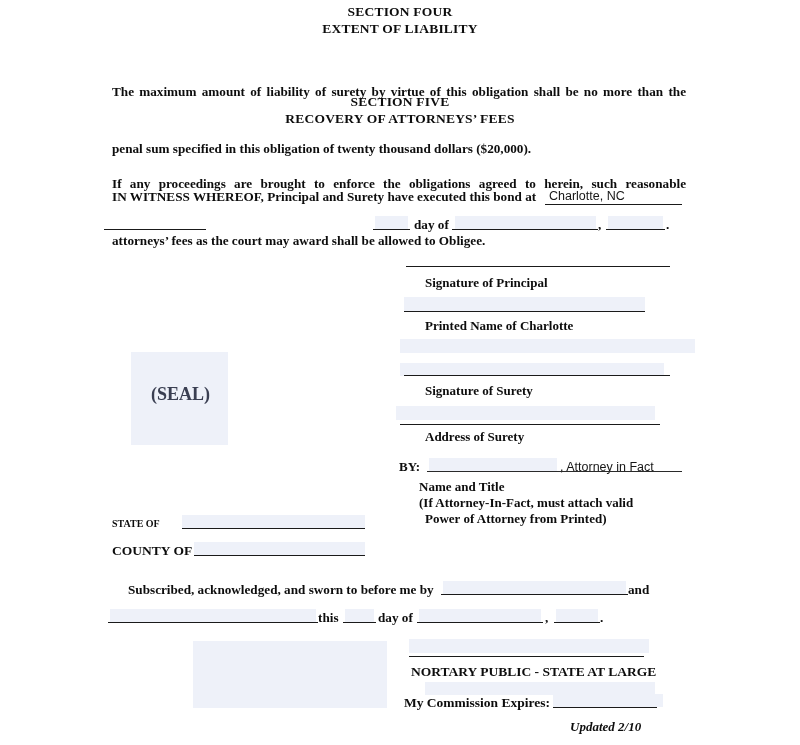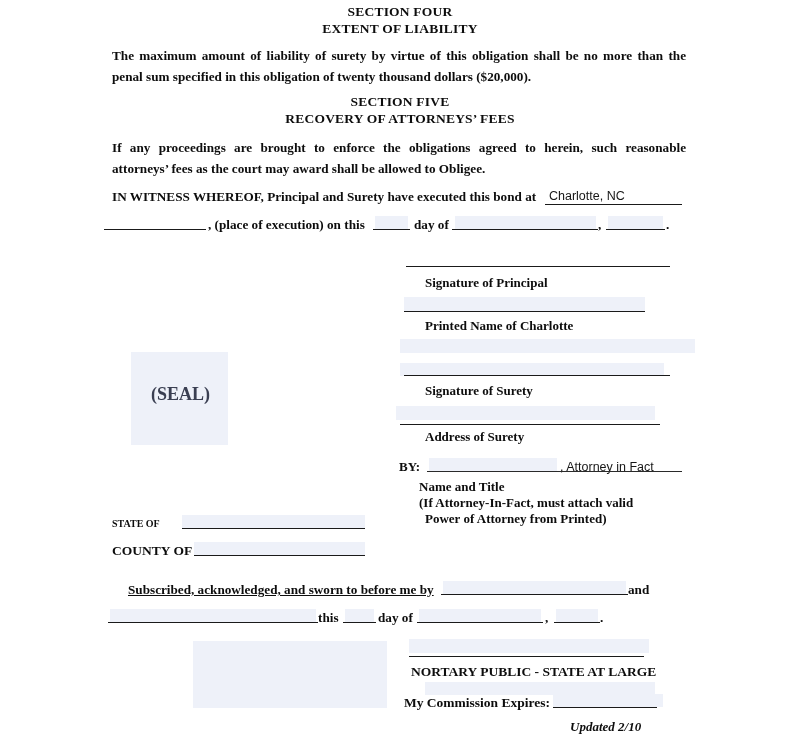--- a/index.html
+++ b/index.html
@@ -37,21 +37,21 @@
 
   
   .para {
     position: absolute;
     font-weight: bold;
     font-size: 13.2px;
     line-height: 21px;
     text-align: justify;
     text-justify: inter-word;
   }
-  .para > span { display: block; }
+  .para > span { display: block; margin-top: 36px; }
   .para .j {
     text-align: justify;
     text-align-last: justify;
   }
 
   
   .run {
     position: absolute;
     font-weight: bold;
     font-size: 13.2px;
@@ -135,21 +135,20 @@
   <div class="para" style="left:112px; top:137px; width:574px;">
     <span class="j">If any proceedings are brought to enforce the obligations agreed to herein, such reasonable</span>
     <span>attorneys’ fees as the court may award shall be allowed to Obligee.</span>
   </div>
 
   <div class="run" style="left:112px; top:188px;">IN WITNESS WHEREOF, Principal and Surety have executed this bond at</div>
   <div class="typed" style="left:549px; top:189px;">Charlotte, NC</div>
   <div class="rule" style="left:545px; top:204px; width:137px;"></div>
 
   <div class="rule" style="left:104px; top:229px; width:102px;"></div>
-  <div class="run" style="left:208px; top:216px;">, (place of execution) on this</div>
   <div class="field" style="left:375px; top:216px; width:33px; height:13px;"></div>
   <div class="rule" style="left:373px; top:229px; width:37px;"></div>
   <div class="run" style="left:414px; top:216px;">day of</div>
   <div class="field" style="left:455px; top:216px; width:141px; height:13px;"></div>
   <div class="rule" style="left:452px; top:229px; width:146px;"></div>
   <div class="run" style="left:598px; top:216px;">,</div>
   <div class="field" style="left:608px; top:216px; width:55px; height:13px;"></div>
   <div class="rule" style="left:606px; top:229px; width:59px;"></div>
   <div class="run" style="left:666px; top:216px;">.</div>
 
@@ -183,21 +182,21 @@
   <div class="seal-text" style="left:151px; top:384px;">(SEAL)</div>
 
   <div class="lbl" style="left:112px; top:516px; font-size:10px;">STATE OF</div>
   <div class="field" style="left:182px; top:515px; width:183px; height:13px;"></div>
   <div class="rule" style="left:182px; top:528px; width:183px;"></div>
 
   <div class="lbl" style="left:112px; top:543px; font-size:13.5px;">COUNTY OF</div>
   <div class="field" style="left:194px; top:542px; width:171px; height:13px;"></div>
   <div class="rule" style="left:194px; top:555px; width:171px;"></div>
 
-  <div class="run" style="left:128px; top:581px;text-decoration:underline;">Subscribed, acknowledged, and sworn to before me by</div>
+  <div class="run" style="left:128px; top:581px;">Subscribed, acknowledged, and sworn to before me by</div>
   <div class="field" style="left:443px; top:581px; width:183px; height:13px;"></div>
   <div class="rule" style="left:441px; top:594px; width:187px;"></div>
   <div class="run" style="left:628px; top:581px;">and</div>
 
   <div class="field" style="left:110px; top:609px; width:206px; height:13px;"></div>
   <div class="rule" style="left:108px; top:622px; width:210px;"></div>
   <div class="run" style="left:318px; top:609px;">this</div>
   <div class="field" style="left:345px; top:609px; width:29px; height:13px;"></div>
   <div class="rule" style="left:343px; top:622px; width:33px;"></div>
   <div class="run" style="left:378px; top:609px;">day of</div>

